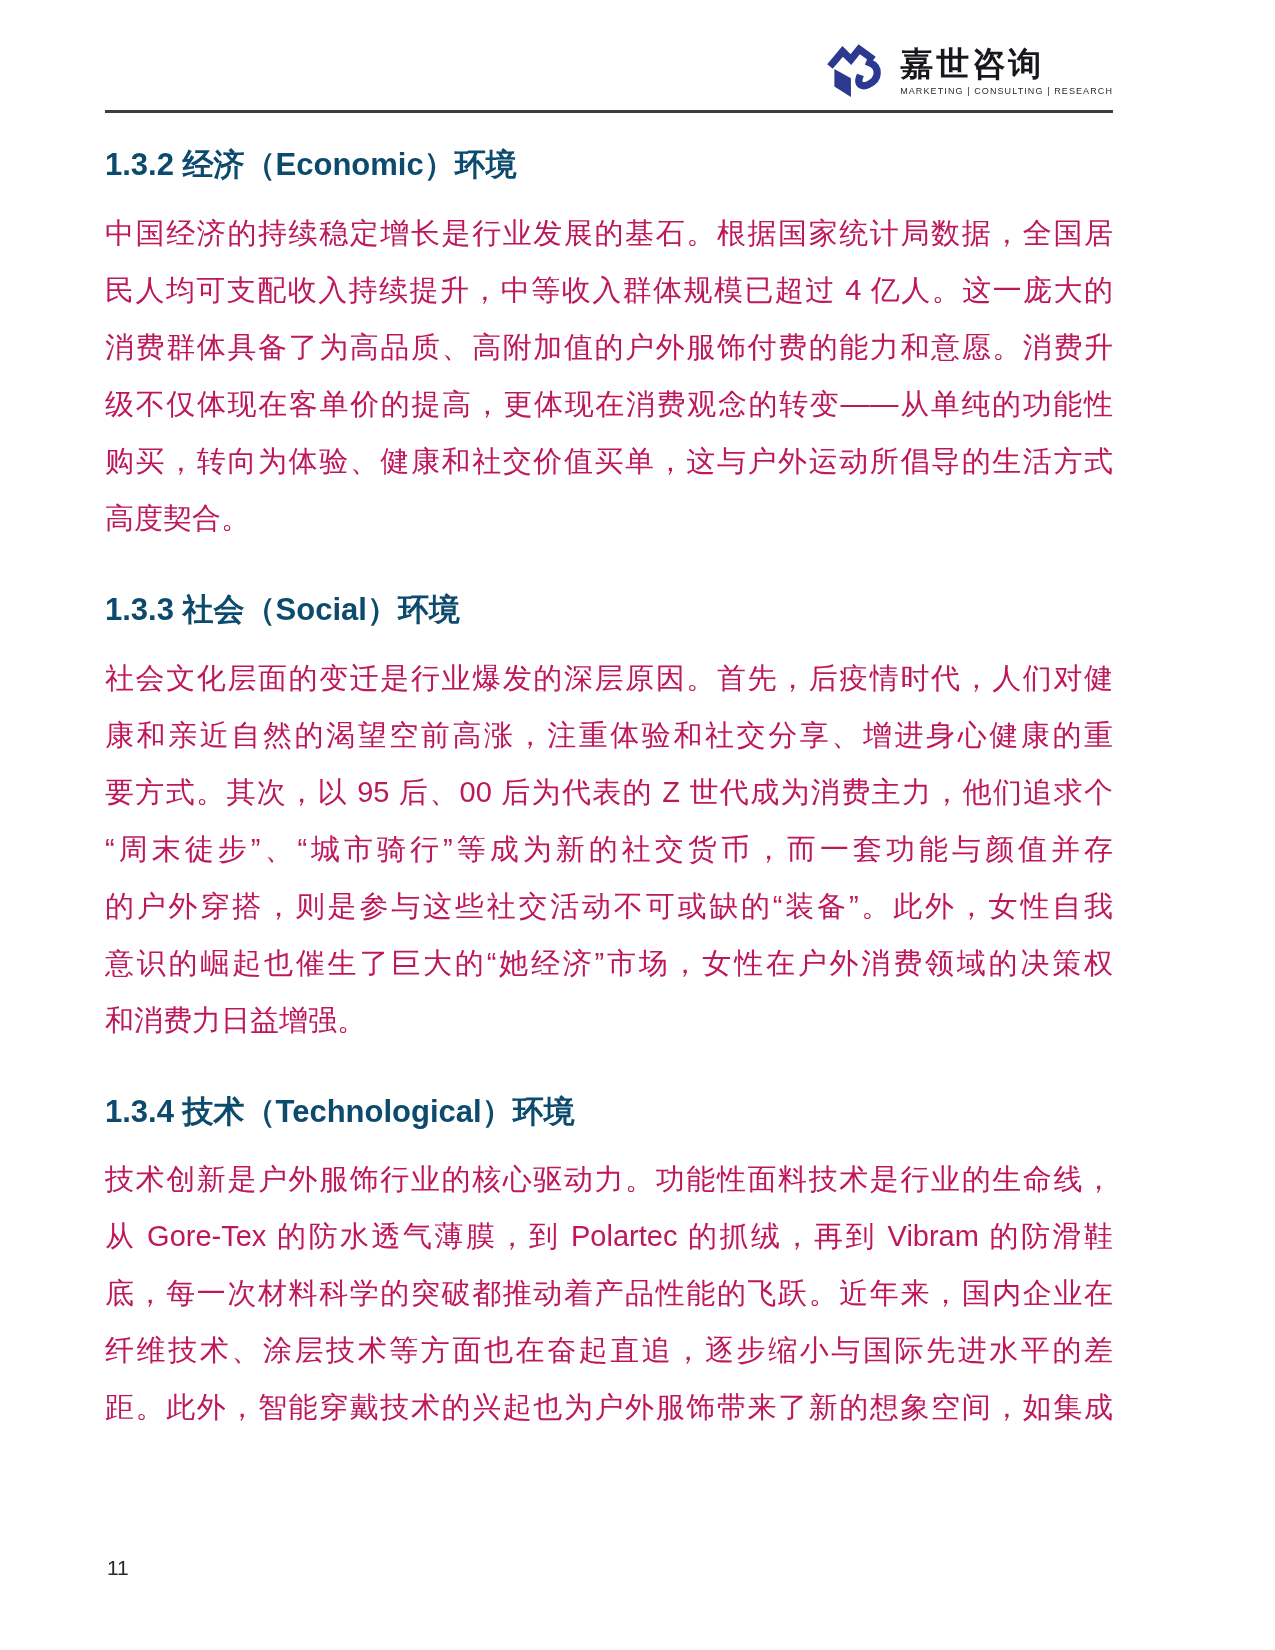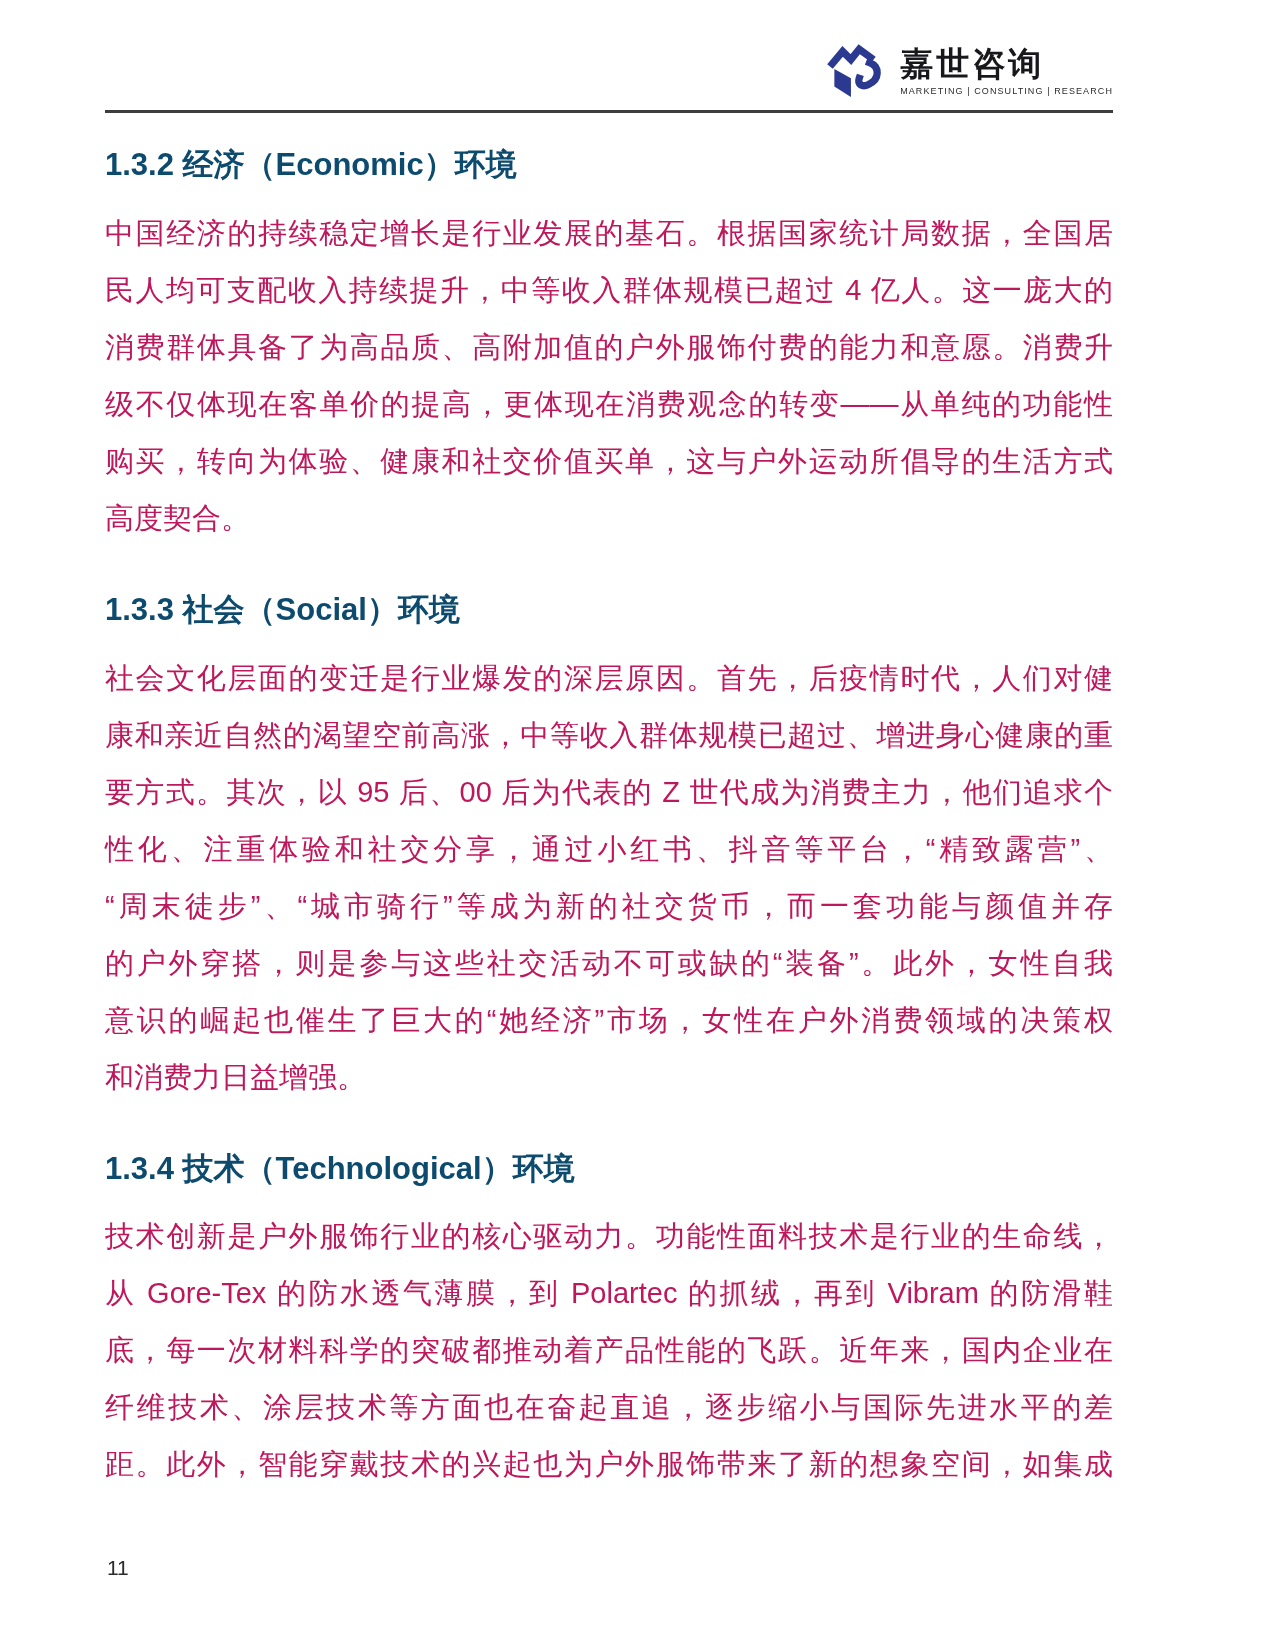--- a/index.html
+++ b/index.html
@@ -114,23 +114,22 @@
       <div class="para-line">民人均可支配收入持续提升，中等收入群体规模已超过 4 亿人。这一庞大的</div>
       <div class="para-line">消费群体具备了为高品质、高附加值的户外服饰付费的能力和意愿。消费升</div>
       <div class="para-line">级不仅体现在客单价的提高，更体现在消费观念的转变——从单纯的功能性</div>
       <div class="para-line">购买，转向为体验、健康和社交价值买单，这与户外运动所倡导的生活方式</div>
       <div class="para-line short">高度契合。</div>
     </div>
 
     <div class="section-heading">1.3.3 社会（Social）环境</div>
     <div class="para">
       <div class="para-line">社会文化层面的变迁是行业爆发的深层原因。首先，后疫情时代，人们对健</div>
-      <div class="para-line">康和亲近自然的渴望空前高涨，中等收入群体规模已超过、增进身心健康的重</div>
+      <div class="para-line">康和亲近自然的渴望空前高涨，注重体验和社交分享、增进身心健康的重</div>
       <div class="para-line">要方式。其次，以 95 后、00 后为代表的 Z 世代成为消费主力，他们追求个</div>
-      <div class="para-line">性化、注重体验和社交分享，通过小红书、抖音等平台，“精致露营”、</div>
       <div class="para-line">“周末徒步”、“城市骑行”等成为新的社交货币，而一套功能与颜值并存</div>
       <div class="para-line">的户外穿搭，则是参与这些社交活动不可或缺的“装备”。此外，女性自我</div>
       <div class="para-line">意识的崛起也催生了巨大的“她经济”市场，女性在户外消费领域的决策权</div>
       <div class="para-line short">和消费力日益增强。</div>
     </div>
 
     <div class="section-heading">1.3.4 技术（Technological）环境</div>
     <div class="para">
       <div class="para-line">技术创新是户外服饰行业的核心驱动力。功能性面料技术是行业的生命线，</div>
       <div class="para-line">从 Gore-Tex 的防水透气薄膜，到 Polartec 的抓绒，再到 Vibram 的防滑鞋</div>

